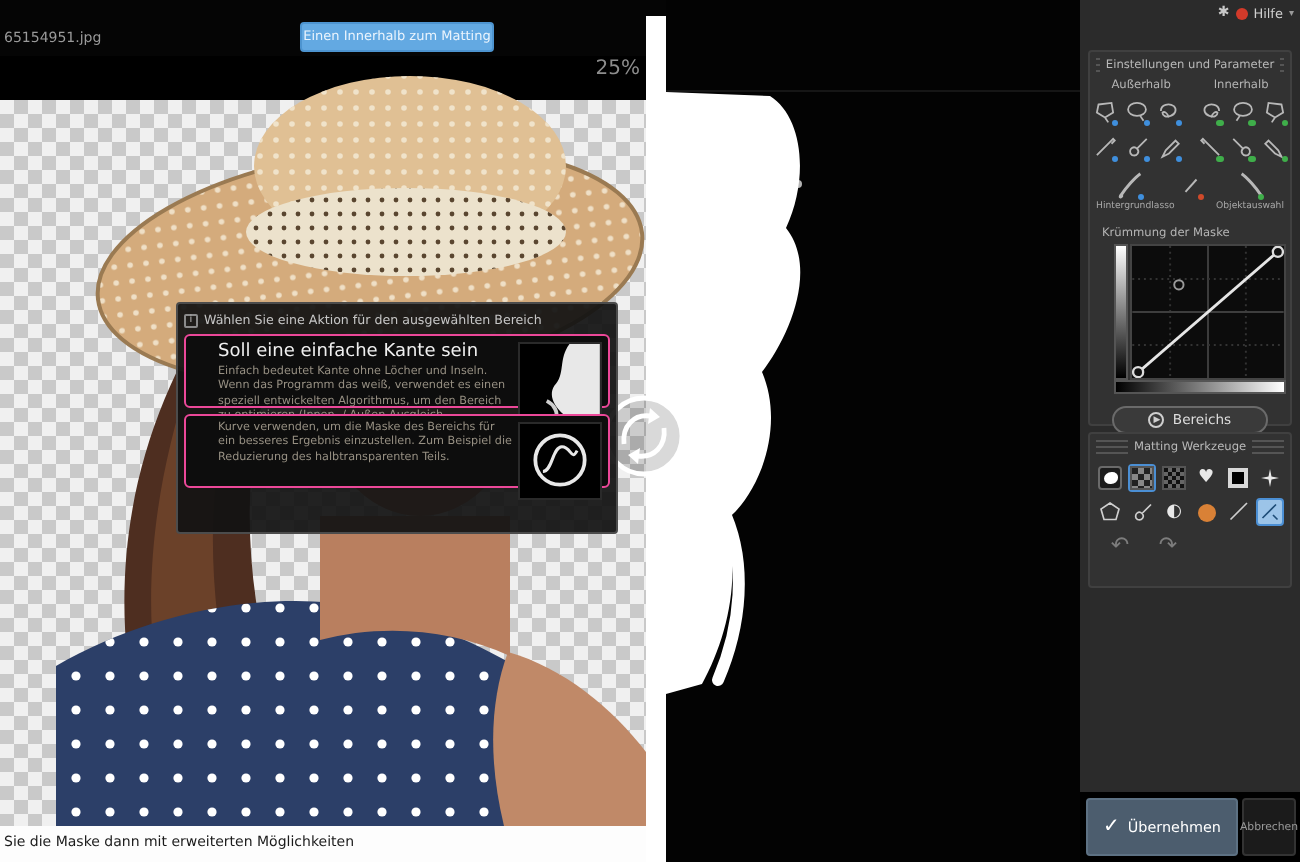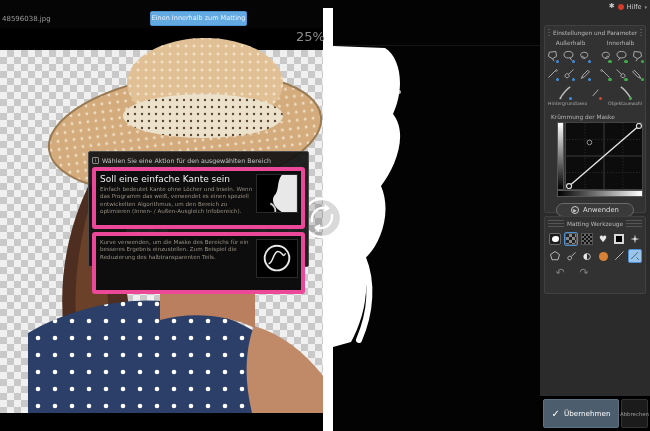--- a/index.html
+++ b/index.html
@@ -17,39 +17,39 @@
   .left-pane{position:absolute;left:0;top:28px;width:323px;height:385px;background:#000;}
   .checker{position:absolute;left:0;top:22px;width:323px;height:363px;
     background:repeating-conic-gradient(#c9c9c9 0% 25%,#f0f0f0 0% 50%) 0 0/14px 14px;}
   .photo-svg{position:absolute;left:0;top:0;width:323px;height:385px;}
 
   .bottom-strip{position:absolute;left:0;top:413px;width:333px;height:18px;background:#fdfdfd;}
   .hint-text{position:absolute;left:2px;top:4px;font-size:7px;color:#1a1a1a;white-space:nowrap;}
 
   
   .divider{position:absolute;left:323px;top:8px;width:10px;height:423px;background:#fff;}
-  .zoom-label{position:absolute;left:296px;top:29px;width:24px;text-align:right;font-size:13px;color:#8d8d8d;}
+  .zoom-label{position:absolute;left:296px;top:29px;width:24px;text-align:right;font-size:10px;color:#8d8d8d;}
 
   
   .right-pane{position:absolute;left:333px;top:0;width:207px;height:431px;background:#030303;}
   .pane-line{position:absolute;left:0;top:45px;width:207px;height:1px;background:#161616;}
   .mask-svg{position:absolute;left:0;top:0;width:207px;height:431px;}
 
   
   .swap-btn{position:absolute;left:299px;top:195px;width:46px;height:46px;cursor:pointer;}
 
   
   .dialog{position:absolute;left:88px;top:151px;width:221px;height:116px;background:rgba(18,18,18,.93);
     border:1px solid #4c4c4c;border-radius:2px;padding:2px 3px;}
   .dlg-title{display:flex;align-items:center;gap:3px;height:10px;margin:1px 0 2px 0;}
   .dlg-title-icon{width:7px;height:7px;border:1px solid #8a8a8a;color:#bbb;font-size:5px;line-height:5px;
     text-align:center;border-radius:1px;}
   .dlg-title-text{font-size:6.3px;color:#c6c6c6;white-space:nowrap;overflow:hidden;}
-  .dlg-card{position:relative;background:#0d0d0d;border:4px solid #ec4899;border-radius:3px;
-    height:62px;margin-bottom:3px;padding:3px 48px 3px 4px;cursor:pointer;}
+  .dlg-card{position:relative;background:#0d0d0d;border:1px solid #ec4899;border-radius:3px;
+    height:37px;margin-bottom:3px;padding:3px 48px 3px 16px;cursor:pointer;}
   .dlg-card h3{margin:0 0 2px 0;font-size:9px;font-weight:normal;color:#f0f0f0;white-space:nowrap;}
   .dlg-card p{margin:0;font-size:5.6px;line-height:1.3;color:#979083;}
   .dlg-thumb{position:absolute;right:3px;top:3px;width:42px;height:39px;background:#000;border:1px solid #2a2a2a;}
 
   
   .panel{position:absolute;left:540px;top:0;width:110px;height:431px;background:#2b2b2b;}
   .help-row{position:absolute;right:3px;top:2px;display:flex;align-items:center;gap:3px;height:9px;cursor:pointer;}
   .mini-icon{font-size:7px;color:#c9c9c9;line-height:9px;}
   .help-dot{width:6px;height:6px;border-radius:50%;background:#d23a2a;}
   .help-text{font-size:6.5px;color:#cfcfcf;}
@@ -108,21 +108,21 @@
   .accept-check{font-size:10px;color:#fff;}
   .cancel-btn{position:absolute;left:81px;top:3px;width:27px;height:29px;background:#1b1b1b;border:1px solid #333;
     border-radius:2px;color:#9a9a9a;font-size:5.4px;display:flex;align-items:center;justify-content:center;cursor:pointer;}
 </style>
 </head>
 <body>
 
 <div class="stage">
 
   <div class="topbar">
-    <span class="filename">48596038.jpg</span>
+    <span class="filename">65154951.jpg</span>
     <button class="tutorial-btn">Einen Innerhalb zum Matting</button>
   </div>
 
   <div class="left-pane">
     <div class="checker"></div>
     <svg class="photo-svg" viewBox="0 0 323 385">
       <defs>
         <pattern id="hatdots" width="8" height="8" patternUnits="userSpaceOnUse">
           <circle cx="2" cy="2" r="1.4" fill="#f3e9d4" opacity="0.85"></circle>
         </pattern>
@@ -153,20 +153,23 @@
       </g>
 
       <ellipse cx="205" cy="55" rx="78" ry="45" fill="#e0c094"></ellipse>
       <ellipse cx="205" cy="55" rx="78" ry="45" fill="url(#hatdots)"></ellipse>
 
       <ellipse cx="203" cy="88" rx="80" ry="22" fill="#ece2cc"></ellipse>
       <ellipse cx="203" cy="88" rx="80" ry="22" fill="url(#banddots)"></ellipse>
     </svg>
   </div>
 
+  <div class="bottom-strip">
+    <span class="hint-text">Sie die Maske dann mit erweiterten Möglichkeiten</span>
+  </div>
 
   <div class="divider"></div>
   <span class="zoom-label">25%</span>
 
   <div class="right-pane">
     <svg class="mask-svg" viewBox="0 0 207 431">
       <path d="M0,46 L52,48 C68,58 72,88 60,114 C76,134 62,168 48,186 C60,214 46,248 30,260 C38,290 30,320 18,342 L0,347 Z" fill="#fff"></path>
       <path d="M30,258 C40,282 38,312 26,340" stroke="#fff" stroke-width="6" fill="none" stroke-linecap="round"></path>
       <path d="M52,60 C60,80 58,100 50,116" stroke="#fff" stroke-width="3" fill="none" opacity="0.8"></path>
       <circle cx="66" cy="92" r="2" fill="#fff" opacity="0.7"></circle>
@@ -346,21 +349,21 @@
           <line x1="2" y1="66" x2="76" y2="2" stroke="#e6e6e6" stroke-width="1.4"></line>
           <circle cx="3" cy="65" r="2.6" fill="#111" stroke="#dcdcdc" stroke-width="1.2"></circle>
           <circle cx="75" cy="3" r="2.6" fill="#111" stroke="#dcdcdc" stroke-width="1.2"></circle>
           <circle cx="24" cy="20" r="2.4" fill="none" stroke="#9a9a9a" stroke-width="1"></circle>
         </svg>
         <div class="grad-h"></div>
       </div>
 
       <div class="apply-btn">
         <span class="apply-play">▶</span>
-        <span class="apply-text">Anwenden</span>
+        <span class="apply-text">Bereichs</span>
       </div>
     </div>
 
     <div class="pbox pbox2">
       <div class="sec-header">
         <span>Matting Werkzeuge</span>
       </div>
       <div class="mat-row">
         <span class="mat-cell">
             <span class="blob-box">

